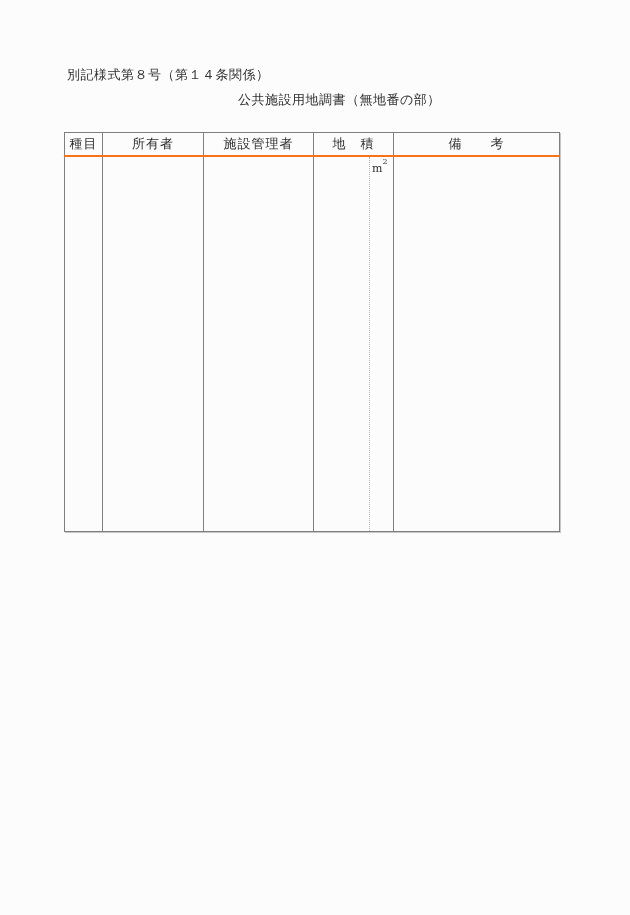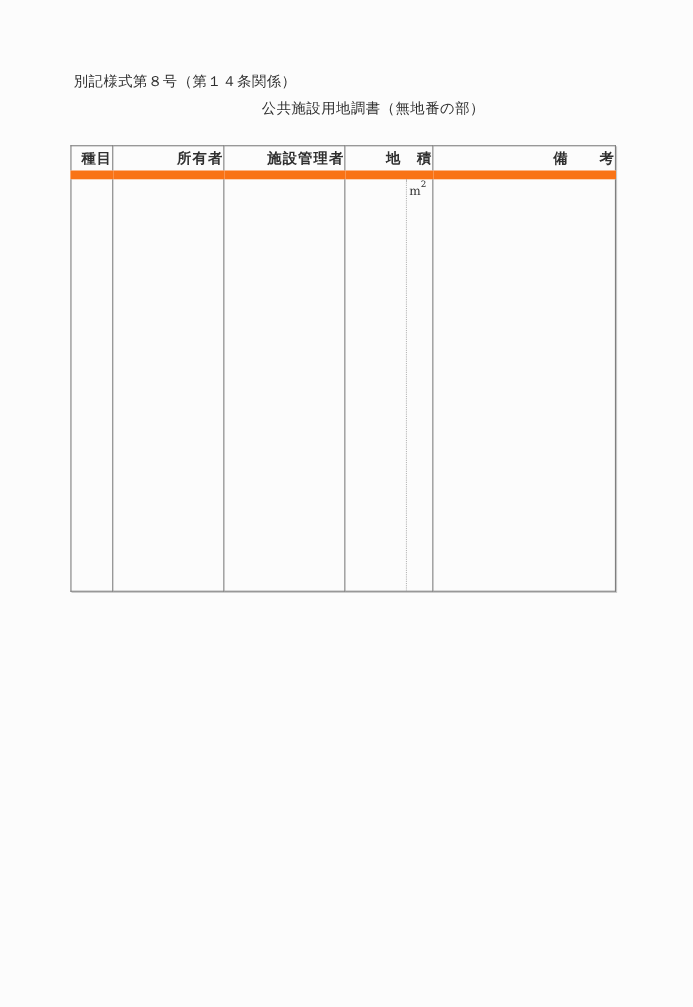--- a/index.html
+++ b/index.html
@@ -59,25 +59,25 @@
   .survey-table col.c5 { width: 166px; }
   .survey-table th, .survey-table td {
     border: 1px solid #7f7f7f;
     padding: 0;
     margin: 0;
     text-align: center;
   }
   .survey-table thead th {
     height: 22px;
     font-size: 13px;
-    font-weight: bold;
-    text-align: right;
+    font-weight: normal;
+    text-align: center;
     vertical-align: middle;
     letter-spacing: 1px;
-    border-bottom: 8px solid #f97316;
+    border-bottom: 2px solid #f97316;
     white-space: nowrap;
   }
   .survey-table tbody td {
     height: 374px;
     vertical-align: top;
     position: relative;
   }
   .area-cell .dotted-line {
     position: absolute;
     left: 55px;

